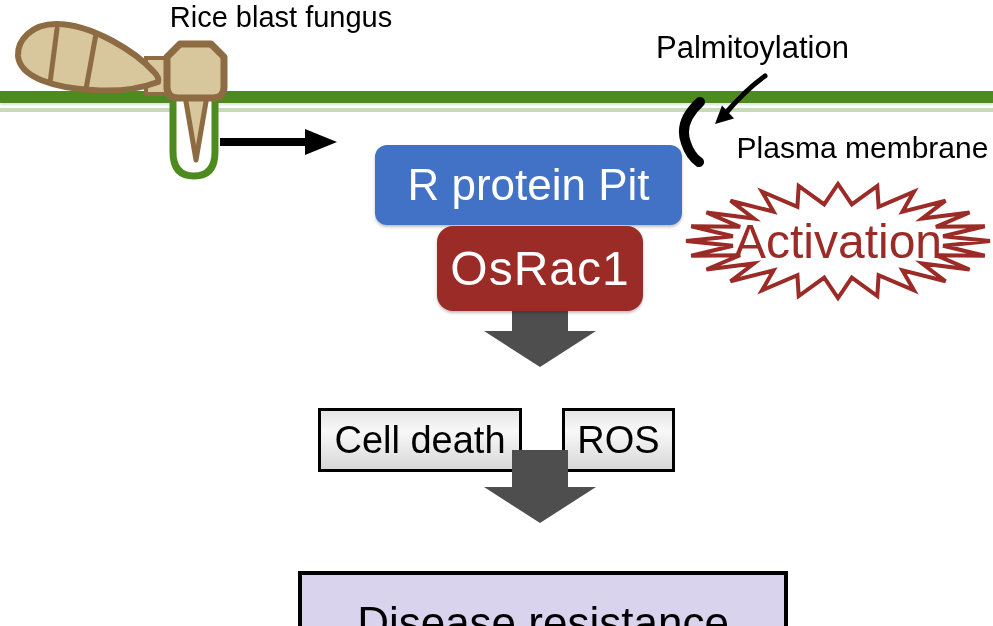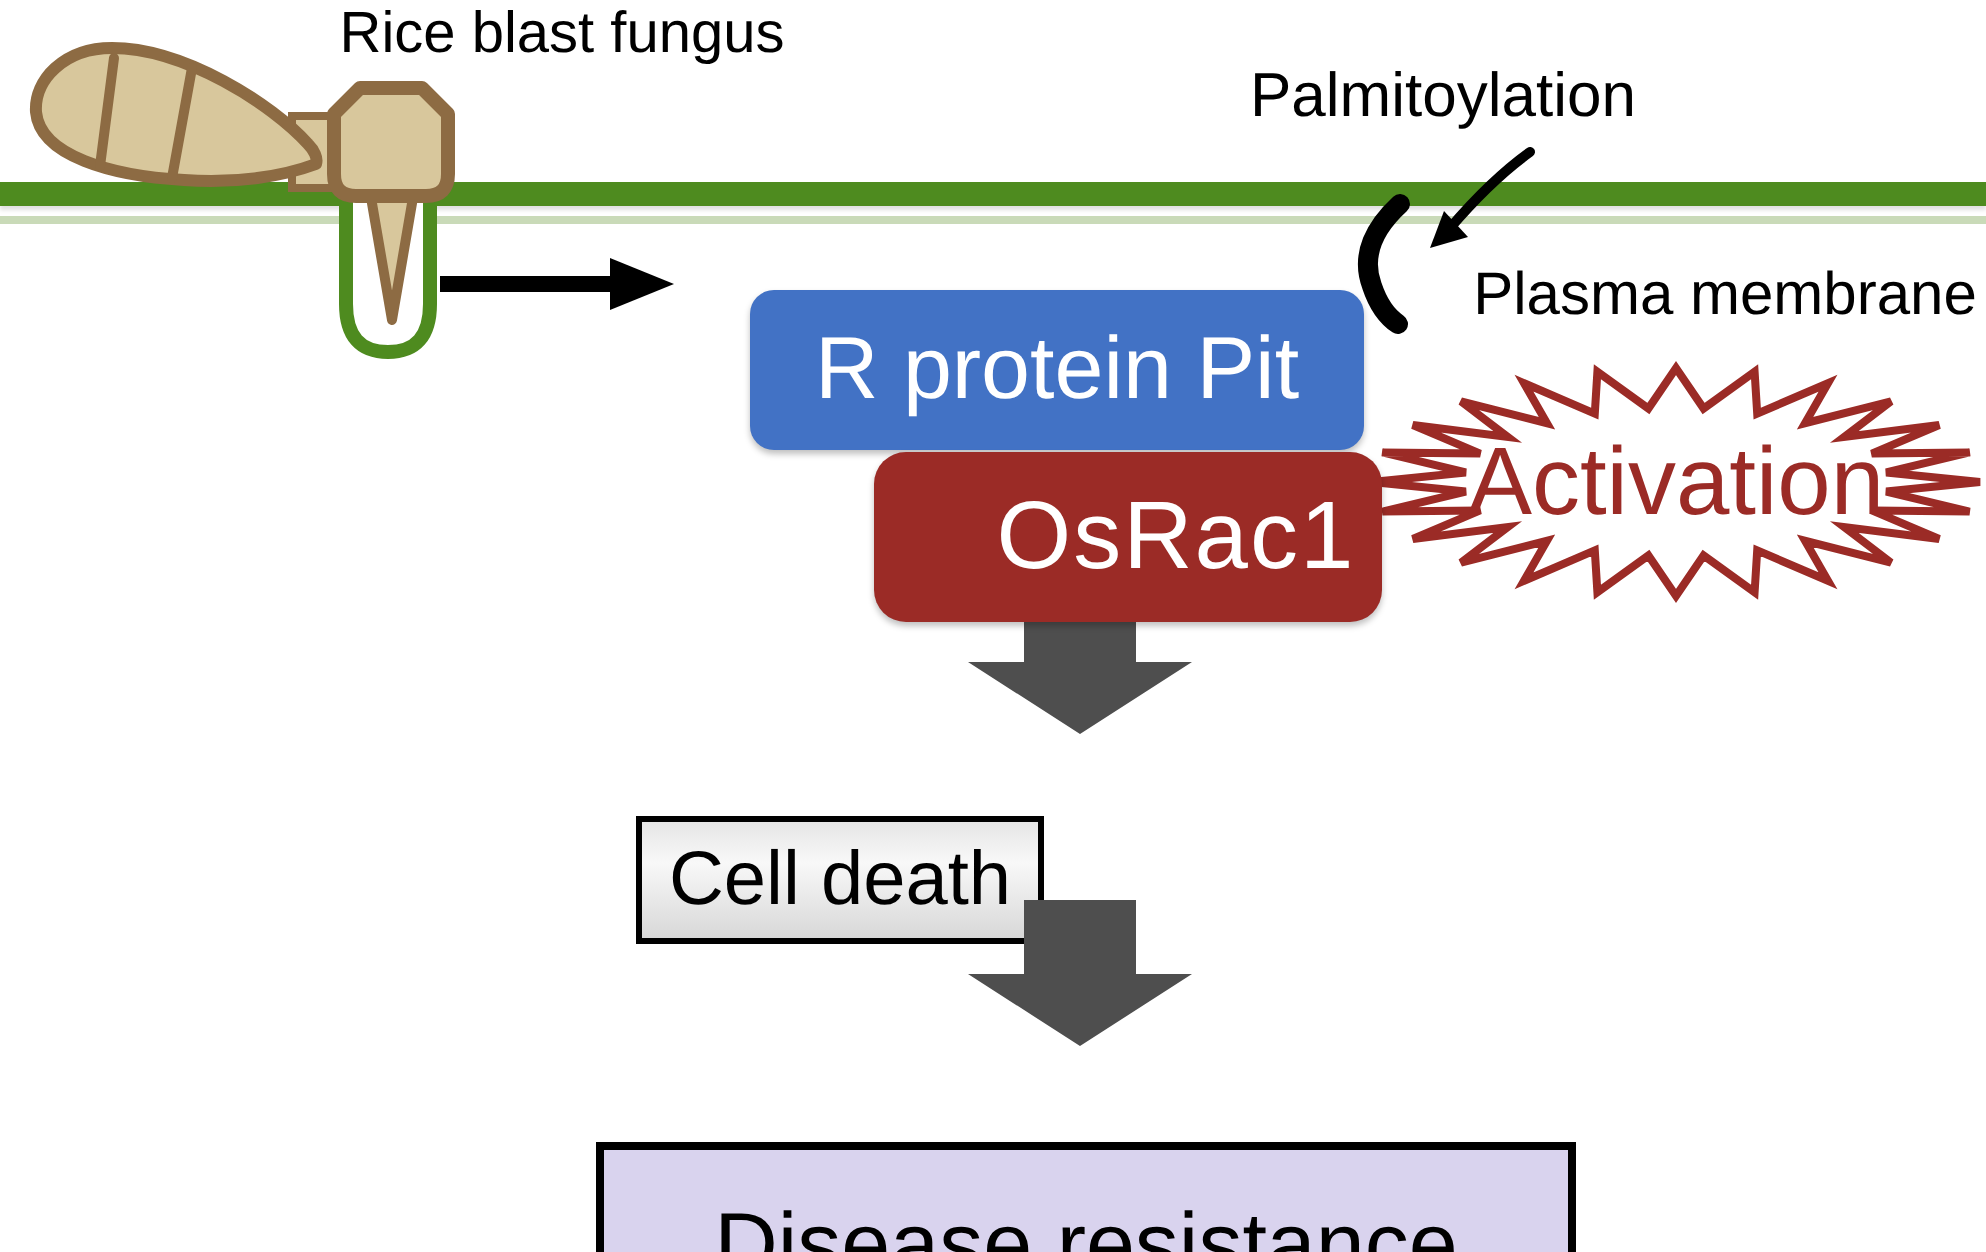--- a/index.html
+++ b/index.html
@@ -7,29 +7,29 @@
     position:relative;width:993px;height:626px;background:#ffffff;overflow:hidden;
     font-family:Liberation Sans, sans-serif;color:var(--text_black,#000);
   }
   .abs{position:absolute;}
   
   #membrane-dark{top:91px;left:0;width:993px;height:12px;background:var(--membrane_green);box-shadow:0 2px 2px rgba(0,0,0,.12);}
   #membrane-light{top:108px;left:0;width:993px;height:4px;background:var(--membrane_green_light);}
   
   .plain-label{text-align:center;white-space:nowrap;line-height:1.15;}
   #rice-label{left:160px;top:1px;width:242px;font-size:29px;}
-  #palmitoylation-label{left:614px;top:30px;width:215px;font-size:31px;}
+  #palmitoylation-label{left:645px;top:30px;width:215px;font-size:31px;}
   #plasma-label{left:730px;top:131px;width:265px;font-size:30px;}
   
   .node{display:flex;align-items:center;justify-content:center;text-align:center;margin-top:32px;}
   #pit-box{left:375px;top:113px;width:307px;height:80px;background:var(--receptor_blue);
            border-radius:12px;color:var(--text_white);font-size:44px;box-shadow:0 2px 3px rgba(0,0,0,.25);z-index:3;}
   #rac-box{left:437px;top:194px;width:206px;height:85px;background:var(--gtpase_red);
            border-radius:16px;color:var(--text_white);font-size:48px;letter-spacing:1px;
-           box-shadow:0 2px 3px rgba(0,0,0,.25);z-index:4;padding-left:48px;}
+           box-shadow:0 2px 3px rgba(0,0,0,.25);z-index:4;}
   .outcome-box{top:376px;height:64px;border:3px solid #000;box-sizing:border-box;
            background:linear-gradient(180deg,#e6e6e6 0%,#f8f8f8 35%,#d8d8d8 100%);
            font-size:38px;}
   #cell-death-box{left:318px;width:204px;}
   #ros-box{left:562px;width:113px;}
   #disease-box{left:298px;top:539px;width:490px;height:103px;border:4px solid #000;box-sizing:border-box;
            background:var(--resistance_lavender);font-size:44px;}
   
   #activation-wrap{left:683px;top:180px;width:310px;height:122px;z-index:2;}
   #activation-wrap svg{position:absolute;left:0;top:0;}
@@ -95,20 +95,23 @@
     <div id="activation-text">Activation</div>
   </div>
 
   <svg class="abs" style="left:482px;top:294px" width="116" height="74" viewBox="0 0 116 74">
     <polygon class="gray-arrow" points="30,0 86,0 86,37 114,37 58,73 2,37 30,37"></polygon>
   </svg>
 
   <div class="abs node outcome-box" id="cell-death-box">
     <span>Cell death</span>
   </div>
+  <div class="abs node outcome-box" id="ros-box">
+    <span>ROS</span>
+  </div>
 
   <svg class="abs" style="left:482px;top:450px" width="116" height="74" viewBox="0 0 116 74">
     <polygon class="gray-arrow" points="30,0 86,0 86,37 114,37 58,73 2,37 30,37"></polygon>
   </svg>
 
   <div class="abs node" id="disease-box">
     <span>Disease resistance</span>
   </div>
 
 </div>

